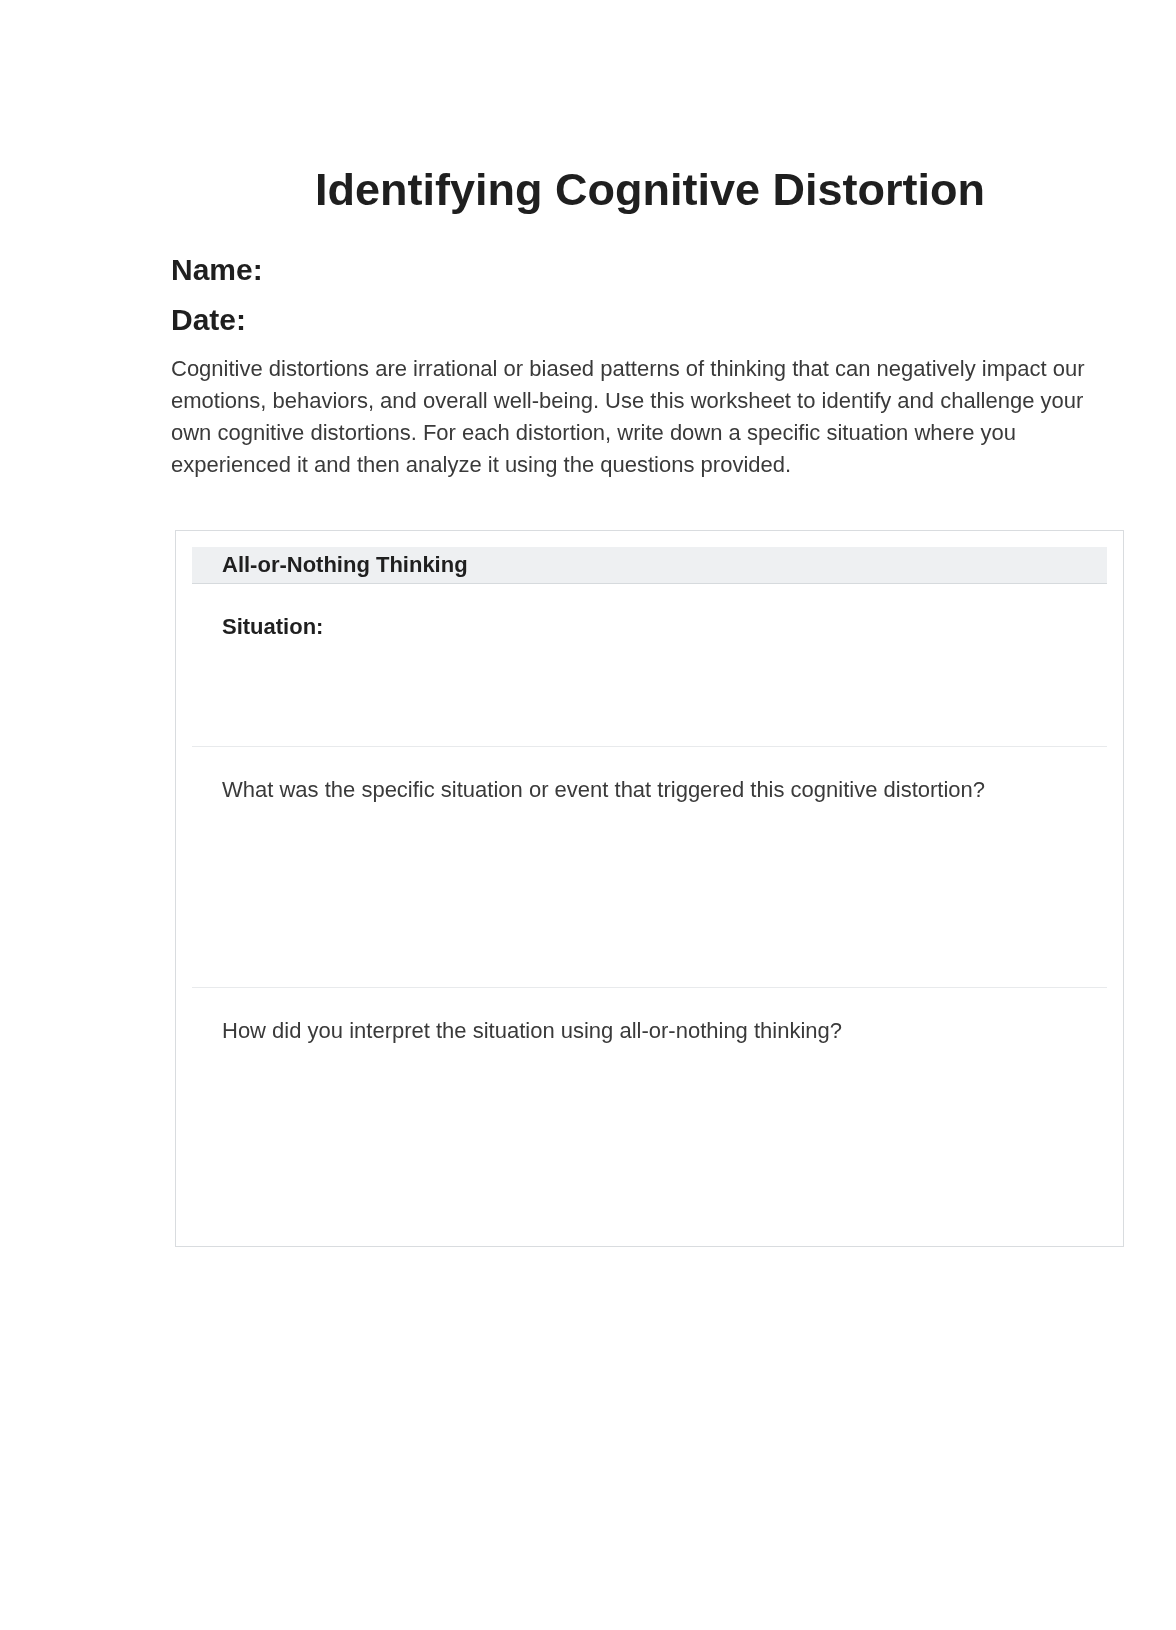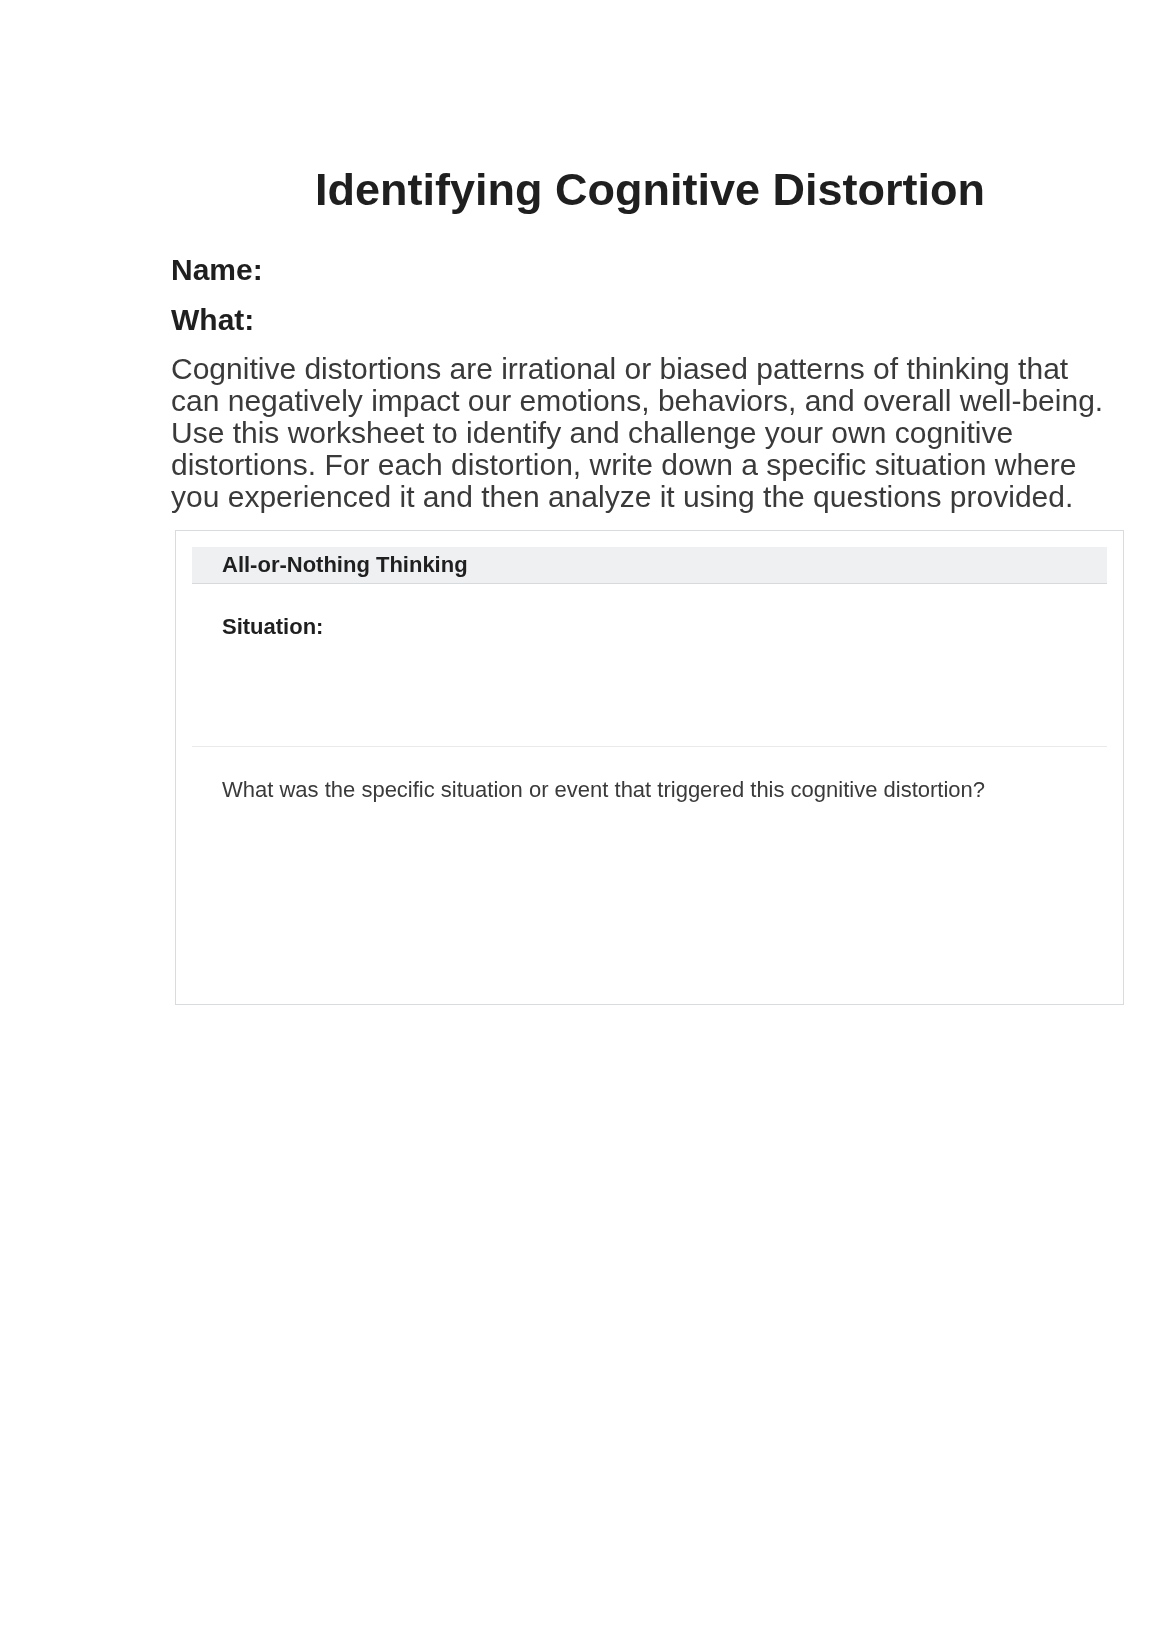--- a/index.html
+++ b/index.html
@@ -26,21 +26,21 @@
     color:var(--strong-text);letter-spacing:0;
   }
   .field-label{
     position:absolute;left:107px;
     font-size:30px;line-height:26px;font-weight:700;color:var(--strong-text);
   }
   .field-name{top:193px;}
   .field-date{top:243px;}
   .intro{
     position:absolute;top:289px;left:107px;width:935px;
-    font-size:30px;line-height:32px;color:var(--text);
+    font-size:22px;line-height:32px;color:var(--text);
   }
   .dist-table{
     position:absolute;top:466px;left:111px;width:949px;
     border:1px solid var(--table-border);
     background:#fff;
   }
   .thead{
     height:37px;display:flex;align-items:center;
     background:var(--header-bg);
     border-bottom:1px solid var(--header-underline);
@@ -63,35 +63,38 @@
 </style>
 </head>
 <body>
 
 <div class="page">
 
   <h1 class="doc-title">Identifying Cognitive Distortion</h1>
 
   <div class="field-label field-name">Name:</div>
 
-  <div class="field-label field-date">What:</div>
+  <div class="field-label field-date">Date:</div>
 
   <p class="intro">Cognitive distortions are irrational or biased patterns of thinking that can negatively impact our emotions, behaviors, and overall well-being. Use this worksheet to identify and challenge your own cognitive distortions. For each distortion, write down a specific situation where you experienced it and then analyze it using the questions provided.</p>
 
   <section class="dist-table">
 
     <div class="thead">
       <span>All-or-Nothing Thinking</span>
     </div>
 
     <div class="trow r0 bold">
       <span>Situation:</span>
     </div>
 
     <div class="trow r1">
       <span>What was the specific situation or event that triggered this cognitive distortion?</span>
     </div>
 
+    <div class="trow r2">
+      <span>How did you interpret the situation using all-or-nothing thinking?</span>
+    </div>
 
 
 
   </section>
 </div>
 
 </body></html>

